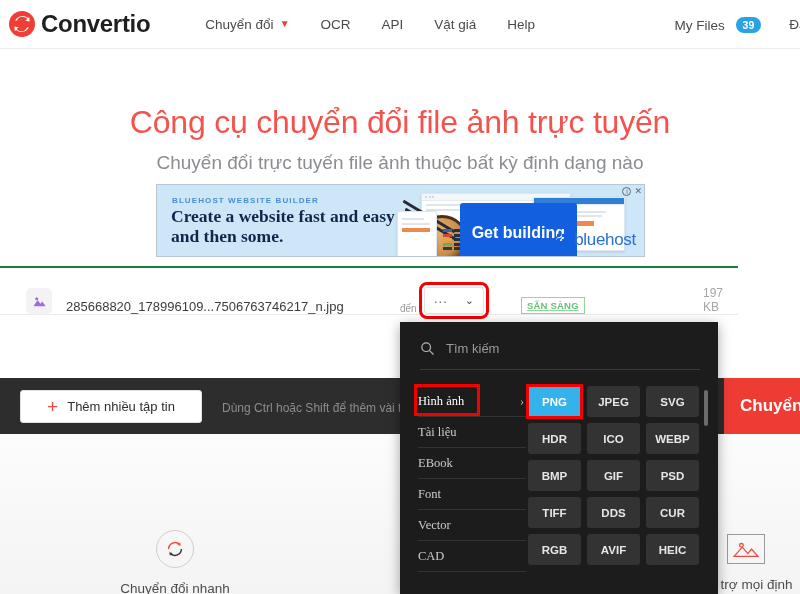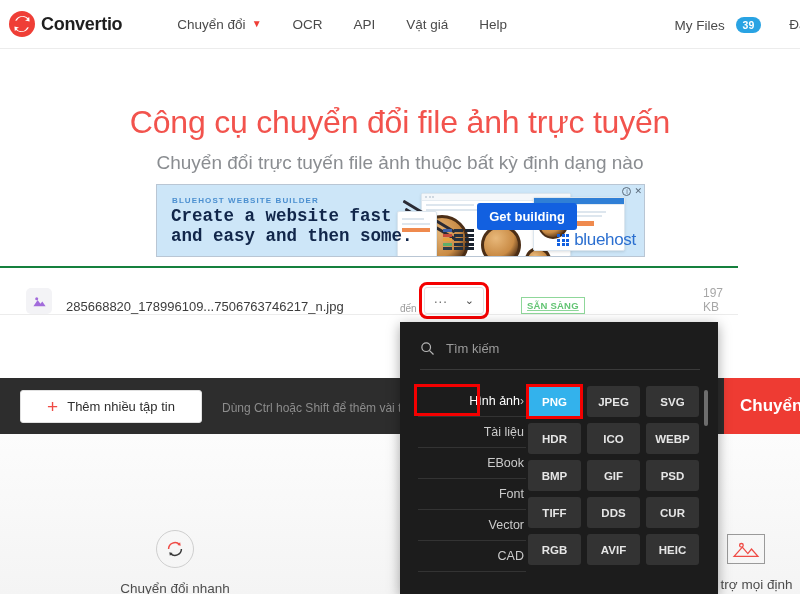--- a/index.html
+++ b/index.html
@@ -17,21 +17,21 @@
     background: #ffffff; border-bottom: 1px solid #ececec;
     display: flex; align-items: center;
   }
   .logo-wrap { display: flex; align-items: center; margin-left: 9px; }
   .logo-mark {
     width: 26px; height: 26px; border-radius: 50%;
     background: #ef3e36; position: relative; flex: 0 0 auto;
   }
   .logo-mark svg { position:absolute; top:0; left:0; }
   .logo-text {
-    font-size: 18px; font-weight: bold; color: #1f1f1f;
+    font-size: 24px; font-weight: bold; color: #1f1f1f;
     margin-left: 6px; letter-spacing: -0.3px;
   }
   .nav { display: flex; align-items: center; margin-left: 55px; }
   .nav-item {
     font-size: 13.5px; color: #4a4a4a; margin-right: 31px;
     display: flex; align-items: center; cursor: pointer; white-space: nowrap;
   }
   .nav-caret {
     display:inline-block; margin-left: 6px;
     color:#ef3e36; font-size: 10px; line-height: 1;
@@ -67,27 +67,27 @@
     position:absolute; left: 156px; top: 184px; width: 489px; height: 73px;
     border: 1px solid #b9c6d4; background: #cfe6f7; overflow:hidden;
   }
   .ad-inner { position:absolute; inset:0; background:#cde6f8; }
   .ad-kicker {
     position:absolute; left: 15px; top: 11px;
     font-size: 8px; font-weight: bold; color:#4b8fd0; letter-spacing: 1.1px;
   }
   .ad-head {
     position:absolute; left: 14px; top: 22px; width: 250px;
-    font-family: Liberation Mono, monospace;
+    font-family: Liberation Serif, serif;
     font-size: 17.5px; font-weight: bold; color:#11264a; line-height: 1.12;
   }
   .ad-cta {
     position:absolute; right: 67px; top: 18px;
-    background:#1260e0; color:#fff; font-size: 13px; font-weight: bold;
-    padding: 6px 12px; border-radius: 3px; cursor:pointer;
+    background:#1260e0; color:#fff; font-size: 16px; font-weight: bold;
+    padding: 21px 12px; border-radius: 3px; cursor:pointer;
   }
   .ad-brand {
     position:absolute; right: 8px; bottom: 6px;
     display:flex; align-items:center;
   }
   .ad-brand-grid {
     display:grid; grid-template-columns: repeat(3,3px); grid-gap: 1.5px; margin-right:5px;
   }
   .ad-brand-grid i { width:3px; height:3px; background:#1260e0; display:block; }
   .ad-brand-name { font-size: 17px; color:#2b6fd0; letter-spacing:-0.3px; }
@@ -195,23 +195,23 @@
     display:flex; align-items:center; border-bottom: 1px solid #3a3a3a; padding-bottom: 12px;
   }
   .dd-search .mag { margin-right: 11px; display:flex; }
   .dd-search input {
     background: transparent; border: none; outline: none;
     color: #c9c9c9; font-size: 13px; font-family: "Liberation Sans", sans-serif; width: 200px;
   }
   .dd-search input::placeholder { color: #9b9b9b; }
   .dd-cats { position:absolute; left: 18px; top: 64px; width: 108px; }
   .dd-cat {
-    height: 31px; display:flex; align-items:center; justify-content:flex-end;
+    height: 31px; display:flex; align-items:center; justify-content:space-between;
     font-size: 12.5px; color:#cbcbcb; border-bottom: 1px solid #333;
-    cursor:pointer; padding-right: 2px;
+    cursor:pointer; padding-right: 2px; font-family: Liberation Serif, serif;
   }
   .dd-cat.sel { color:#fff; }
   .dd-cat .arrow { color:#bdbdbd; font-size: 12px; }
   .cat-hl {
     position:absolute; left: 14px; top: 62px; width: 66px; height: 32px;
     border: 3px solid #f40000; pointer-events:none;
   }
   .dd-grid {
     position:absolute; left: 128px; top: 64px; width: 172px;
     display:grid; grid-template-columns: repeat(3, 53px); gap: 6px 6px;

